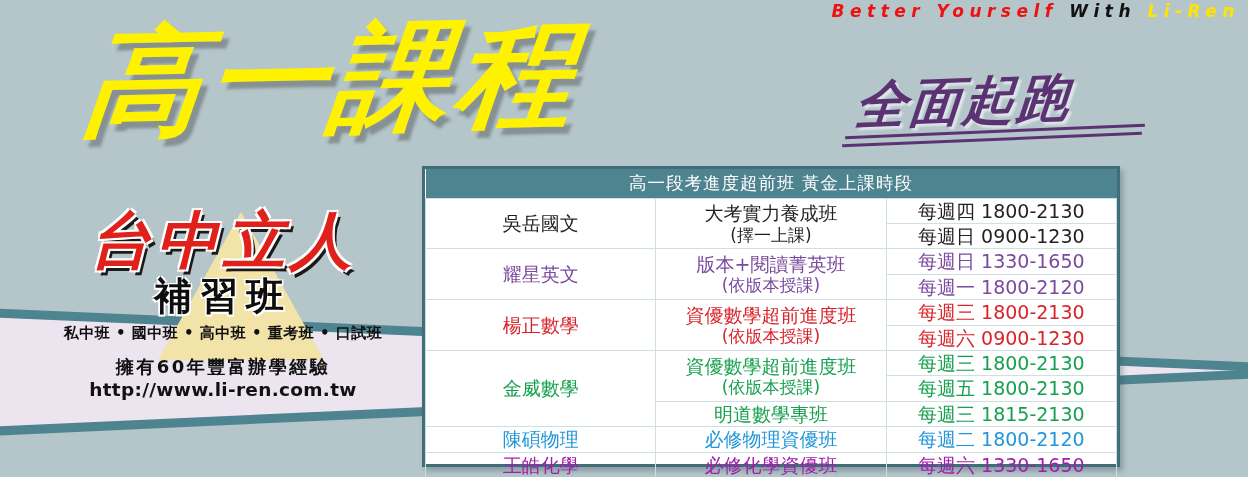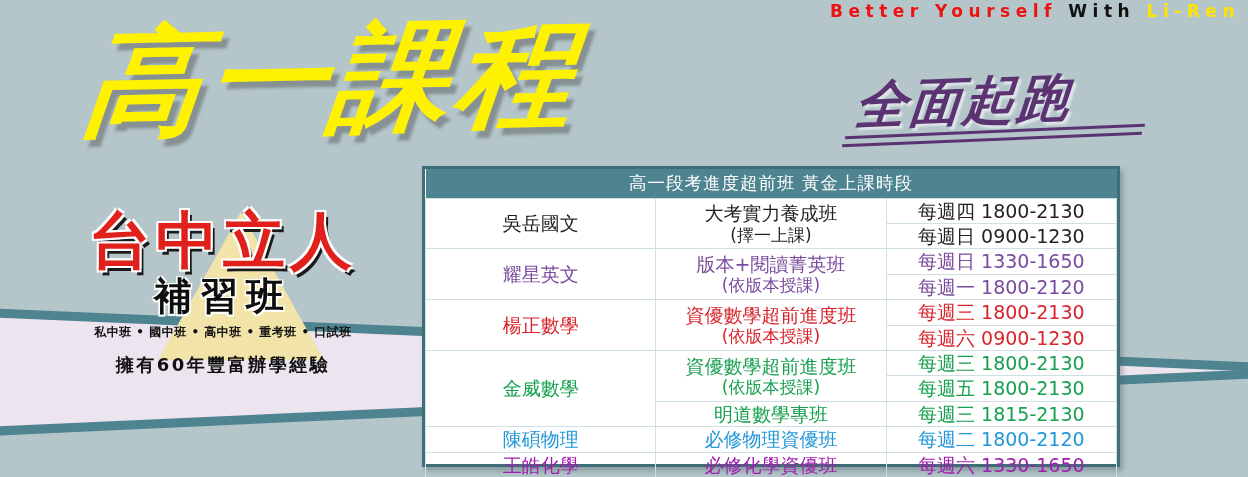--- a/index.html
+++ b/index.html
@@ -59,20 +59,21 @@
   }
 
   
   .tagline{
     position:absolute; right:8px; top:1px;
     z-index:6;
     font-size:17px; font-weight:bold;
     letter-spacing:5.5px;
     white-space:nowrap;
     font-family:"DejaVu Sans","Liberation Sans",sans-serif;
+    font-style:italic;
   }
   .tag-red{ color:#ee1111; }
   .tag-black{ color:#111111; }
   .tag-yellow{ color:#ffe400; }
 
   
   .headline{
     position:absolute; left:84px; top:12px;
     z-index:5;
     font-family:"DejaVu Sans","Liberation Sans",sans-serif;
@@ -114,38 +115,38 @@
   .logo-tri{
     position:absolute; left:110px; top:4px;
     width:0;height:0;
     border-left:83px solid transparent;
     border-right:83px solid transparent;
     border-bottom:148px solid #f2e3a8;
     z-index:-1;
   }
   .logo-main{
     font-family:"DejaVu Sans","Liberation Sans",sans-serif;
-    font-size:62px; font-weight:bold; 
+    font-size:62px; font-weight:bold; font-style:italic;
     color:#e0201b; letter-spacing:5px;
     white-space:nowrap;
     text-shadow:
       -2px -2px 0 #fff, 2px -2px 0 #fff, -2px 2px 0 #fff, 2px 2px 0 #fff,
       4px 5px 0 #1a1a1a;
     line-height:1.05;
   }
   .logo-sub{
     margin-top:-2px;
     font-family:"DejaVu Sans","Liberation Sans",sans-serif;
     font-size:38px; font-weight:bold;
     color:#0d0d0d; letter-spacing:8px;
     text-shadow:-1.5px -1.5px 0 #fff,1.5px -1.5px 0 #fff,-1.5px 1.5px 0 #fff,1.5px 1.5px 0 #fff;
   }
   .logo-classes{
     margin-top:2px;
-    font-size:12px; font-weight:bold; color:#111;
+    font-size:15px; font-weight:bold; color:#111;
     letter-spacing:.5px;
   }
   .logo-exp{
     margin-top:12px;
     font-size:18px; font-weight:bold; color:#111;
     letter-spacing:2.5px;
   }
   .logo-url{
     margin-top:0px;
     font-size:18.5px; font-weight:bold; color:#111;
@@ -220,20 +221,21 @@
   <div class="subhead">全面起跑</div>
   <div class="subhead-rule"></div>
   <div class="subhead-rule2"></div>
 
   <div class="logo">
     <div class="logo-tri"></div>
     <div class="logo-main">台中立人</div>
     <div class="logo-sub">補習班</div>
     <div class="logo-classes">私中班 • 國中班 • 高中班 • 重考班 • 口試班</div>
     <div class="logo-exp">擁有60年豐富辦學經驗</div>
+    <div class="logo-url">http://www.li-ren.com.tw</div>
   </div>
 
   <div class="table-wrap">
     <table class="sched">
       <thead>
         <tr>
           <th colspan="3">高一段考進度超前班  黃金上課時段</th>
         </tr>
       </thead>
       <tbody>

